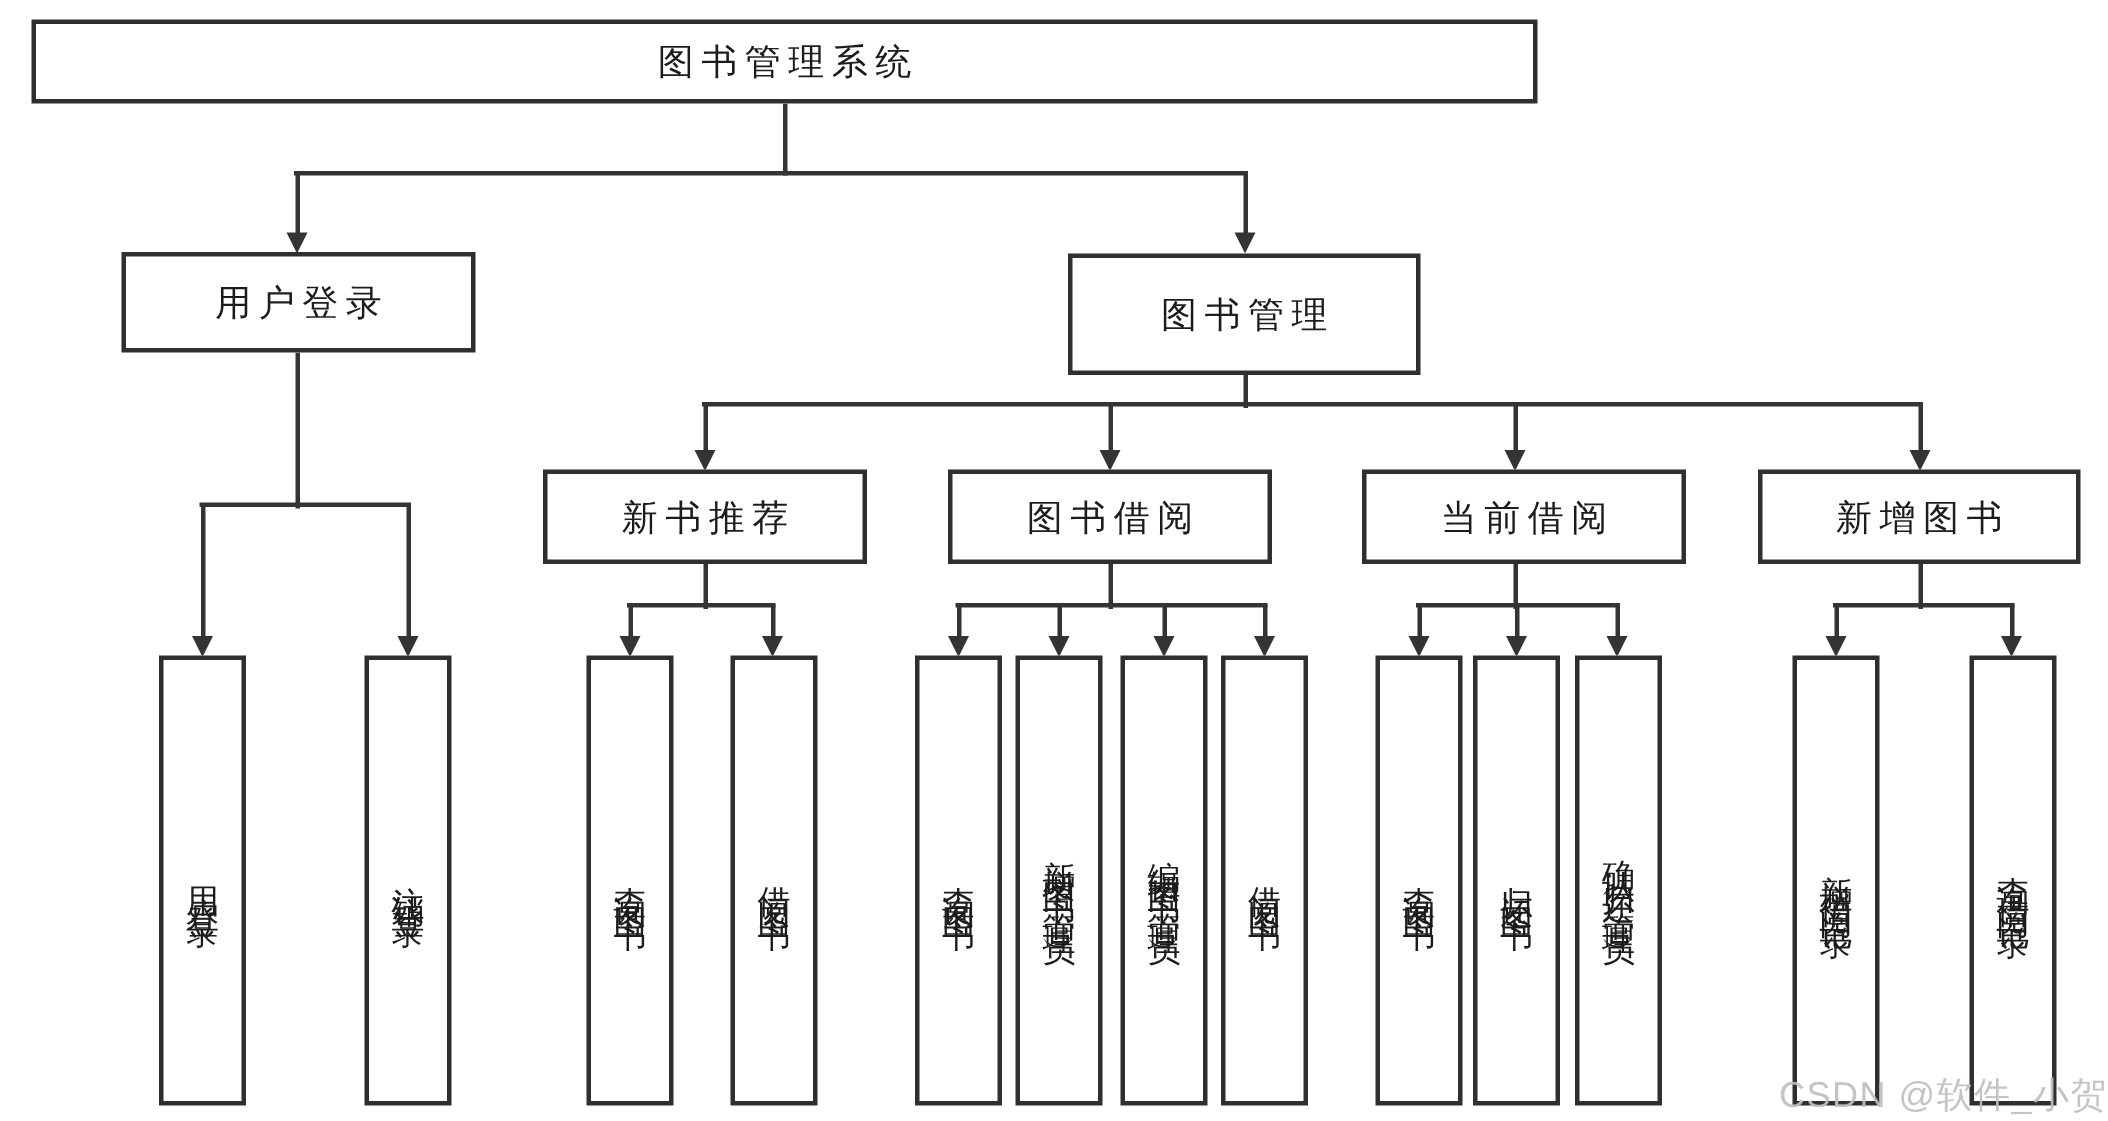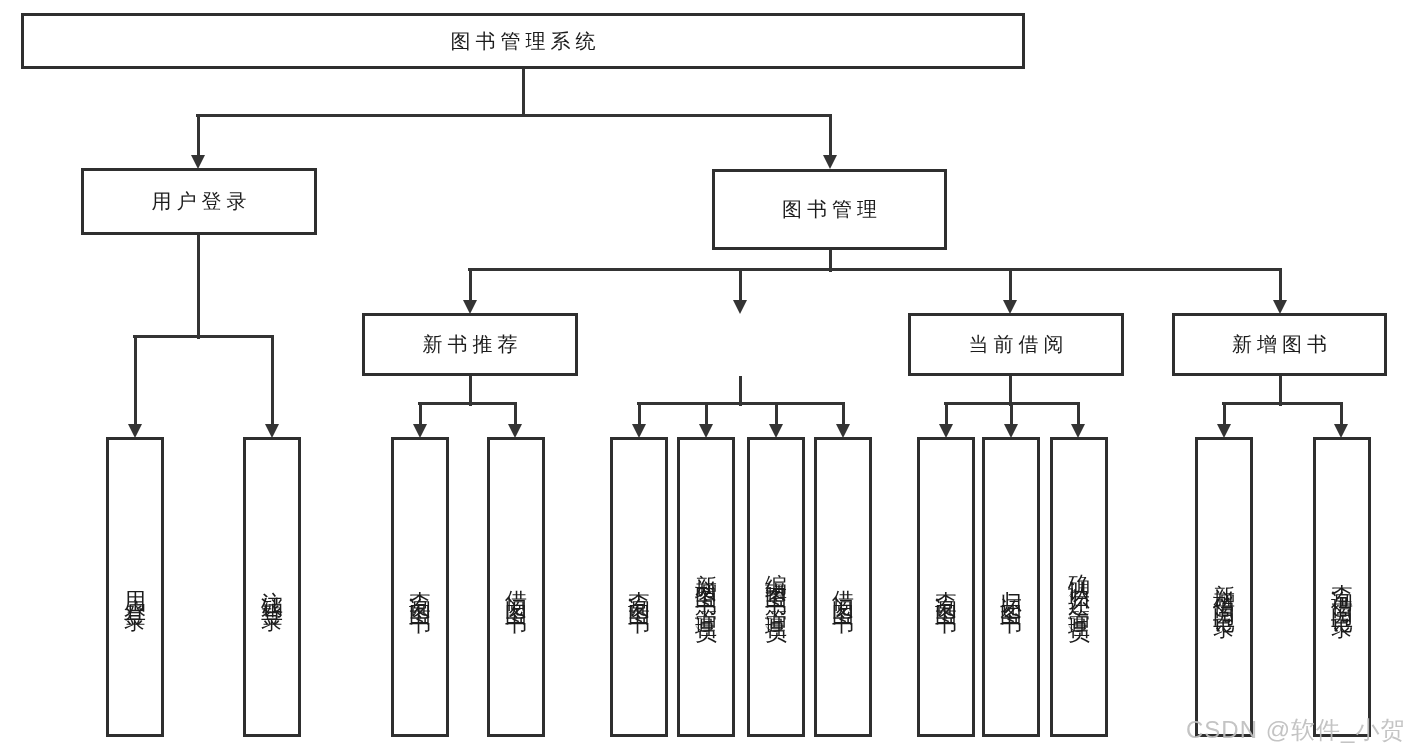--- a/index.html
+++ b/index.html
@@ -12,21 +12,21 @@
   }
   .node{
     position:absolute;
     background:#ffffff;
     border:3px solid #2f2f2f;
     box-sizing:border-box;
     display:flex;align-items:center;justify-content:center;
     z-index:2;
   }
   .hlabel{
-    font-size:20px;
+    font-size:24px;
     letter-spacing:5px;
     text-indent:5px;
     color:#1c1c1c;
     white-space:nowrap;
   }
   .leaf{top:437px;width:58px;height:300px;}
   .vlabel{
     writing-mode:vertical-rl;
     font-size:22px;
     letter-spacing:7px;
@@ -64,20 +64,23 @@
 
   <div class="node" style="left:81px;top:168px;width:236px;height:67px">
     <span class="hlabel">用户登录</span>
   </div>
   <div class="node" style="left:712px;top:169px;width:235px;height:81px">
     <span class="hlabel">图书管理</span>
   </div>
 
   <div class="node" style="left:362px;top:313px;width:216px;height:63px">
     <span class="hlabel">新书推荐</span>
+  </div>
+  <div class="node" style="left:632px;top:313px;width:216px;height:63px">
+    <span class="hlabel">图书借阅</span>
   </div>
   <div class="node" style="left:908px;top:313px;width:216px;height:63px">
     <span class="hlabel">当前借阅</span>
   </div>
   <div class="node" style="left:1172px;top:313px;width:215px;height:63px">
     <span class="hlabel">新增图书</span>
   </div>
 
   <div class="node leaf" style="left:106px">
     <span class="vlabel">用户登录</span>

